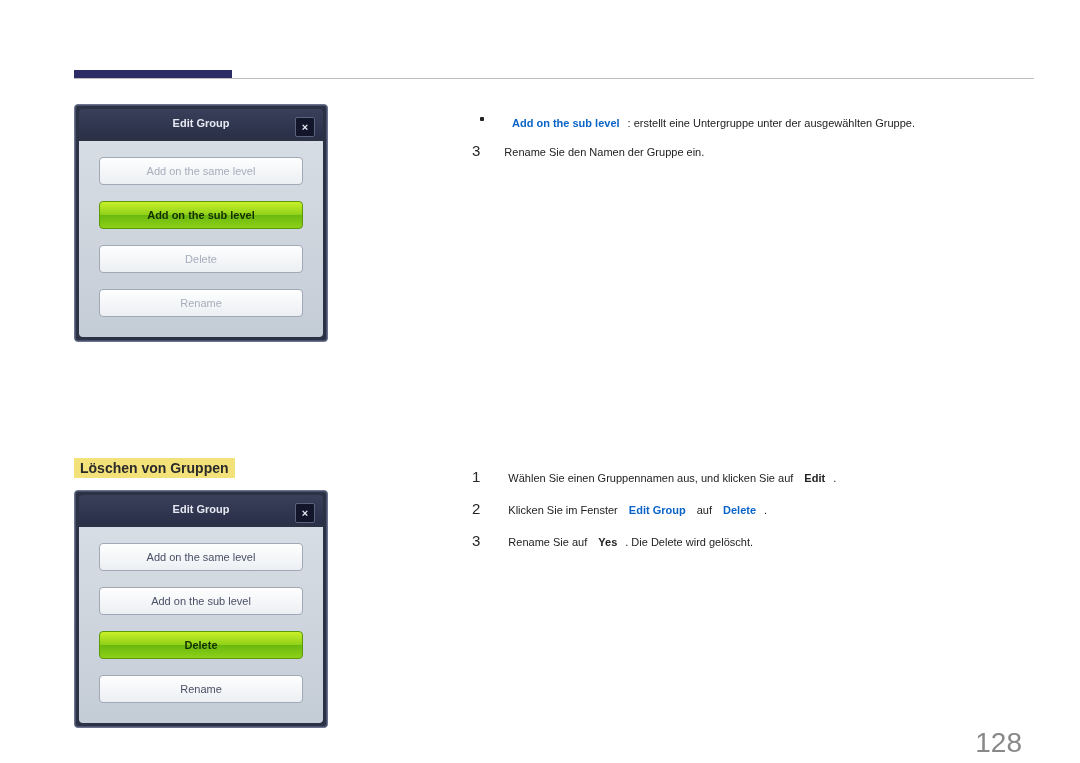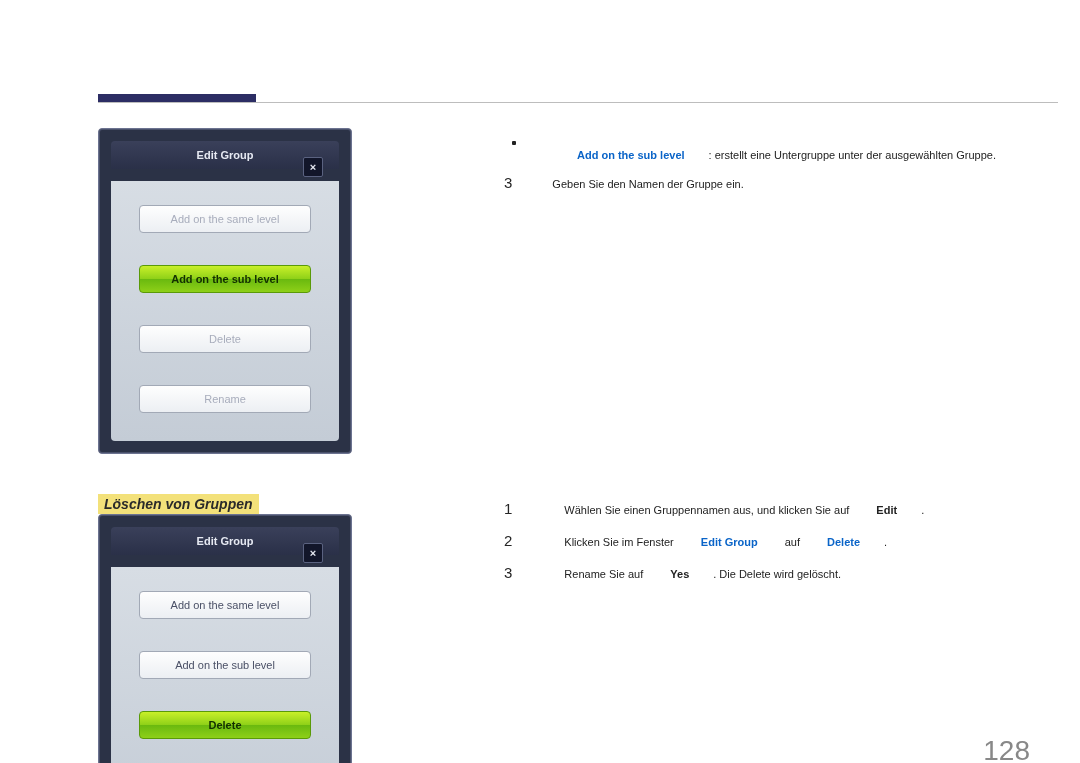--- a/index.html
+++ b/index.html
@@ -1,15 +1,15 @@
 <!DOCTYPE html>
 <html><head>
 <meta charset="utf-8">
 <style>
-  * { box-sizing: border-box; margin: 12px; padding: 0; }
+  * { box-sizing: border-box; margin: 4px; padding: 0; }
   body {
     width: 1080px;
     height: 763px;
     background: #ffffff;
     font-family: Arial, Helvetica, sans-serif;
     position: relative;
     color: #111;
   }
   .top-rule-bar {
     position: absolute;
@@ -101,35 +101,34 @@
     border: 1px solid #5a9a08;
     color: #132f00;
     font-weight: bold;
   }
   .dialog1 { left: 62px; top: 92px; }
   .dialog2 { left: 62px; top: 478px; }
 
   .section-heading {
     position: absolute;
     left: 62px;
-    top: 458px;
+    top: 446px;
     background: #f3e17a;
     color: #2a2a2a;
     font-size: 14px;
     font-weight: bold;
     padding: 2px 6px;
-    font-style: italic;
   }
 
   
   .bullet-row {
     position: absolute;
     display: flex;
     align-items: flex-start;
-    gap: 25px;
+    gap: 16px;
     font-size: 11px;
     color: #222;
   }
   .bullet-dot {
     width: 4px;
     height: 4px;
     background: #222;
     border-radius: 1px;
     margin-top: 4px;
     flex: none;
@@ -172,21 +171,21 @@
 
 <div class="bullet-row" style="left:464px; top:101px;">
   <div class="bullet-dot"></div>
   <div>
     <span class="blue">Add on the sub level</span><span>: erstellt eine Untergruppe unter der ausgewählten Gruppe.</span>
   </div>
 </div>
 
 <div class="step-row" style="left:456px; top:126px;">
   <span class="step-num">3</span>
-  <span>Geben Sie den Namen der Gruppe ein.</span>
+  <span>Rename Sie den Namen der Gruppe ein.</span>
 </div>
 
 <div class="section-heading">Löschen von Gruppen</div>
 
 <div class="dialog dialog2">
   <div class="dialog-titlebar">
     <span class="dialog-title">Edit Group</span>
     <div class="dialog-close">×</div>
   </div>
   <div class="dialog-body">

